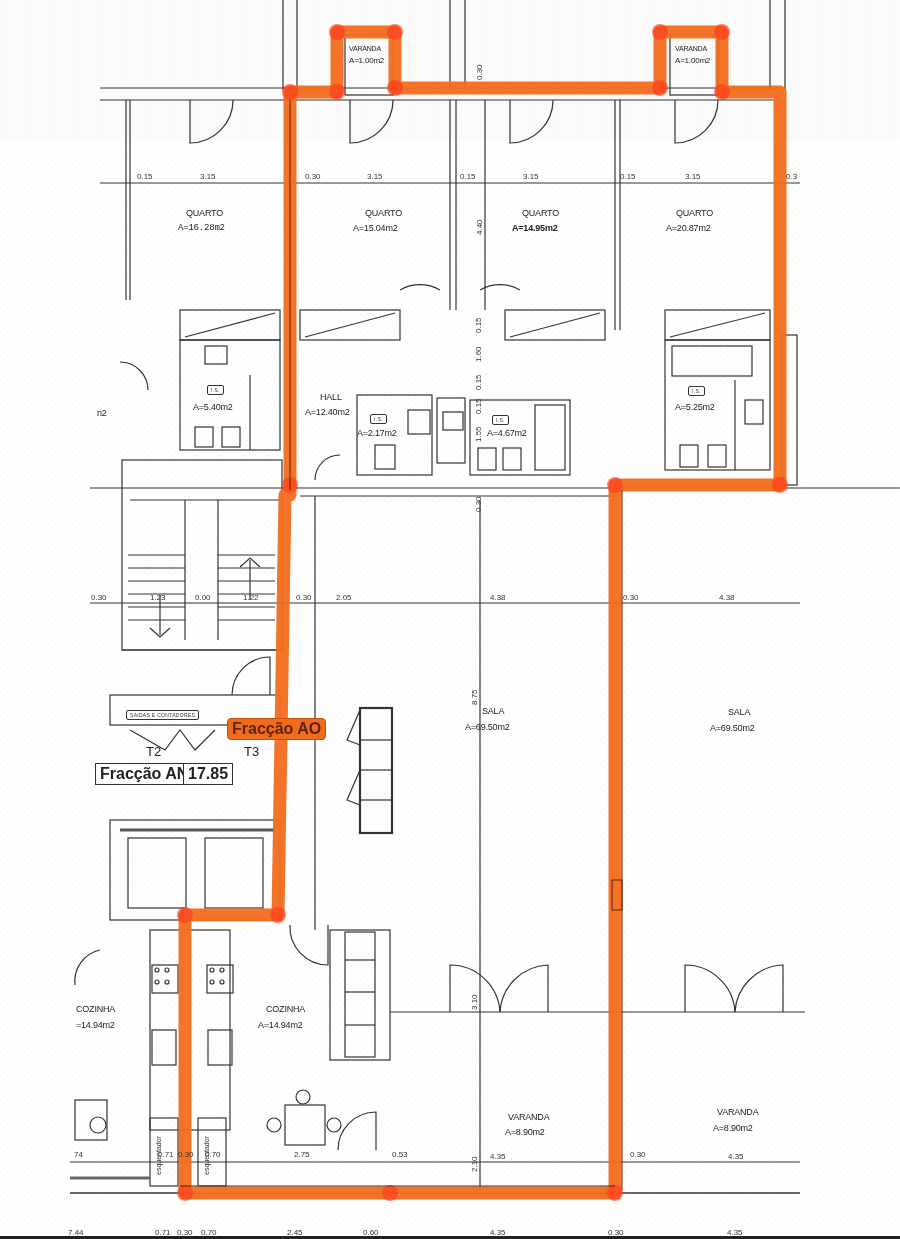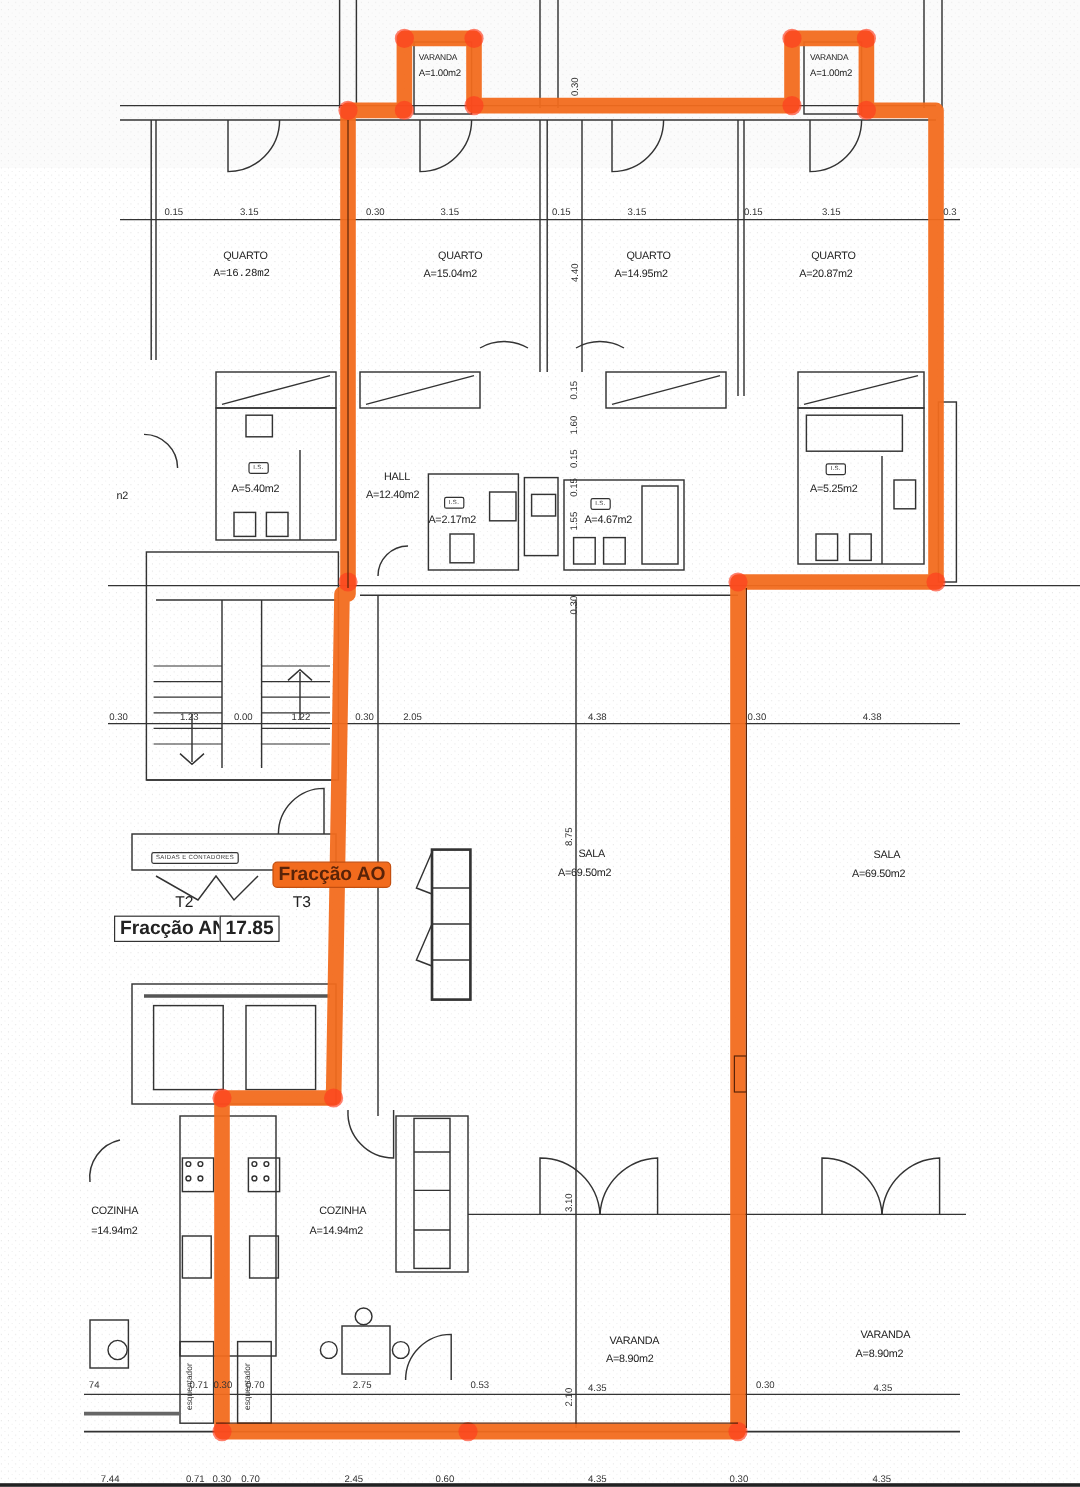--- a/index.html
+++ b/index.html
@@ -223,21 +223,21 @@
   </g>
 </svg>
 
 <div class="lbl room-name" style="left:186px;top:208px;">QUARTO</div>
 <div class="lbl room-area" style="left:178px;top:223px;font-family:Liberation Mono, monospace;">A=16.28m2</div>
 
 <div class="lbl room-name" style="left:365px;top:208px;">QUARTO</div>
 <div class="lbl room-area" style="left:353px;top:223px;">A=15.04m2</div>
 
 <div class="lbl room-name" style="left:522px;top:208px;">QUARTO</div>
-<div class="lbl room-area" style="left:512px;top:223px;">A=14.95m2</div>
+<div class="lbl room-area" style="left:512px;top:223px;font-weight:bold;">A=14.95m2</div>
 
 <div class="lbl room-name" style="left:676px;top:208px;">QUARTO</div>
 <div class="lbl room-area" style="left:666px;top:223px;">A=20.87m2</div>
 
 <div class="lbl room-name" style="left:349px;top:45px;font-size:7px;">VARANDA</div>
 <div class="lbl room-area" style="left:349px;top:56px;font-size:8px;">A=1.00m2</div>
 <div class="lbl room-name" style="left:675px;top:45px;font-size:7px;">VARANDA</div>
 <div class="lbl room-area" style="left:675px;top:56px;font-size:8px;">A=1.00m2</div>
 
 <div class="lbl room-area" style="left:193px;top:402px;">A=5.40m2</div>
@@ -301,21 +301,21 @@
 <div class="dim" style="left:74px;top:1150px;">74</div>
 <div class="dim" style="left:158px;top:1150px;">0.71</div>
 <div class="dim" style="left:178px;top:1150px;">0.30</div>
 <div class="dim" style="left:205px;top:1150px;">0.70</div>
 <div class="dim" style="left:294px;top:1150px;">2.75</div>
 <div class="dim" style="left:392px;top:1150px;">0.53</div>
 <div class="dim" style="left:490px;top:1152px;">4.35</div>
 <div class="dim" style="left:630px;top:1150px;">0.30</div>
 <div class="dim" style="left:728px;top:1152px;">4.35</div>
 
-<div class="dim" style="left:84px;top:1228px;">7.44</div>
+<div class="dim" style="left:68px;top:1228px;">7.44</div>
 <div class="dim" style="left:155px;top:1228px;">0.71</div>
 <div class="dim" style="left:177px;top:1228px;">0.30</div>
 <div class="dim" style="left:201px;top:1228px;">0.70</div>
 <div class="dim" style="left:287px;top:1228px;">2.45</div>
 <div class="dim" style="left:363px;top:1228px;text-align:right;">0.60</div>
 <div class="dim" style="left:490px;top:1228px;">4.35</div>
 <div class="dim" style="left:608px;top:1228px;">0.30</div>
 <div class="dim" style="left:727px;top:1228px;">4.35</div>
 
 <div class="ty" style="left:146px;top:744px;">T2</div>

